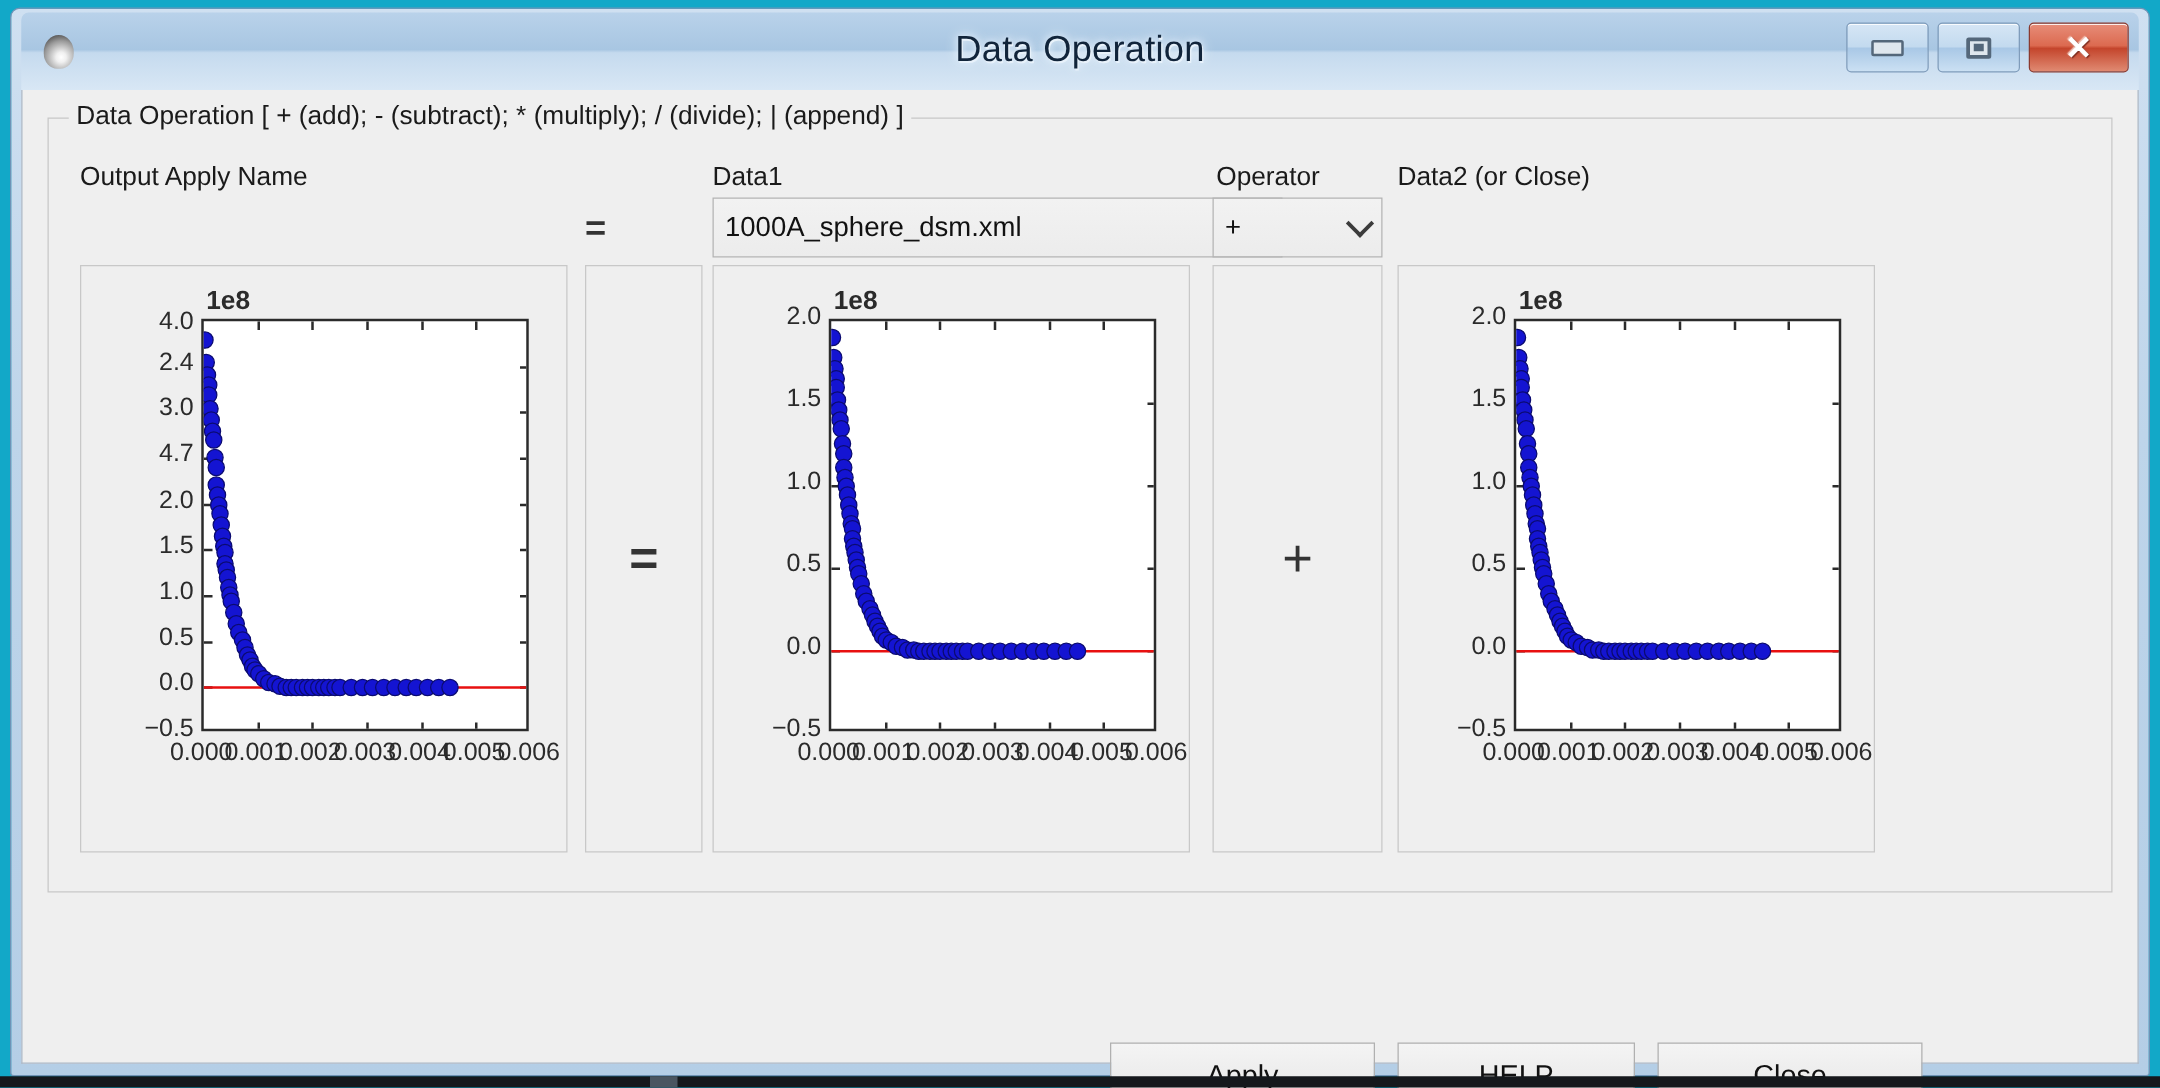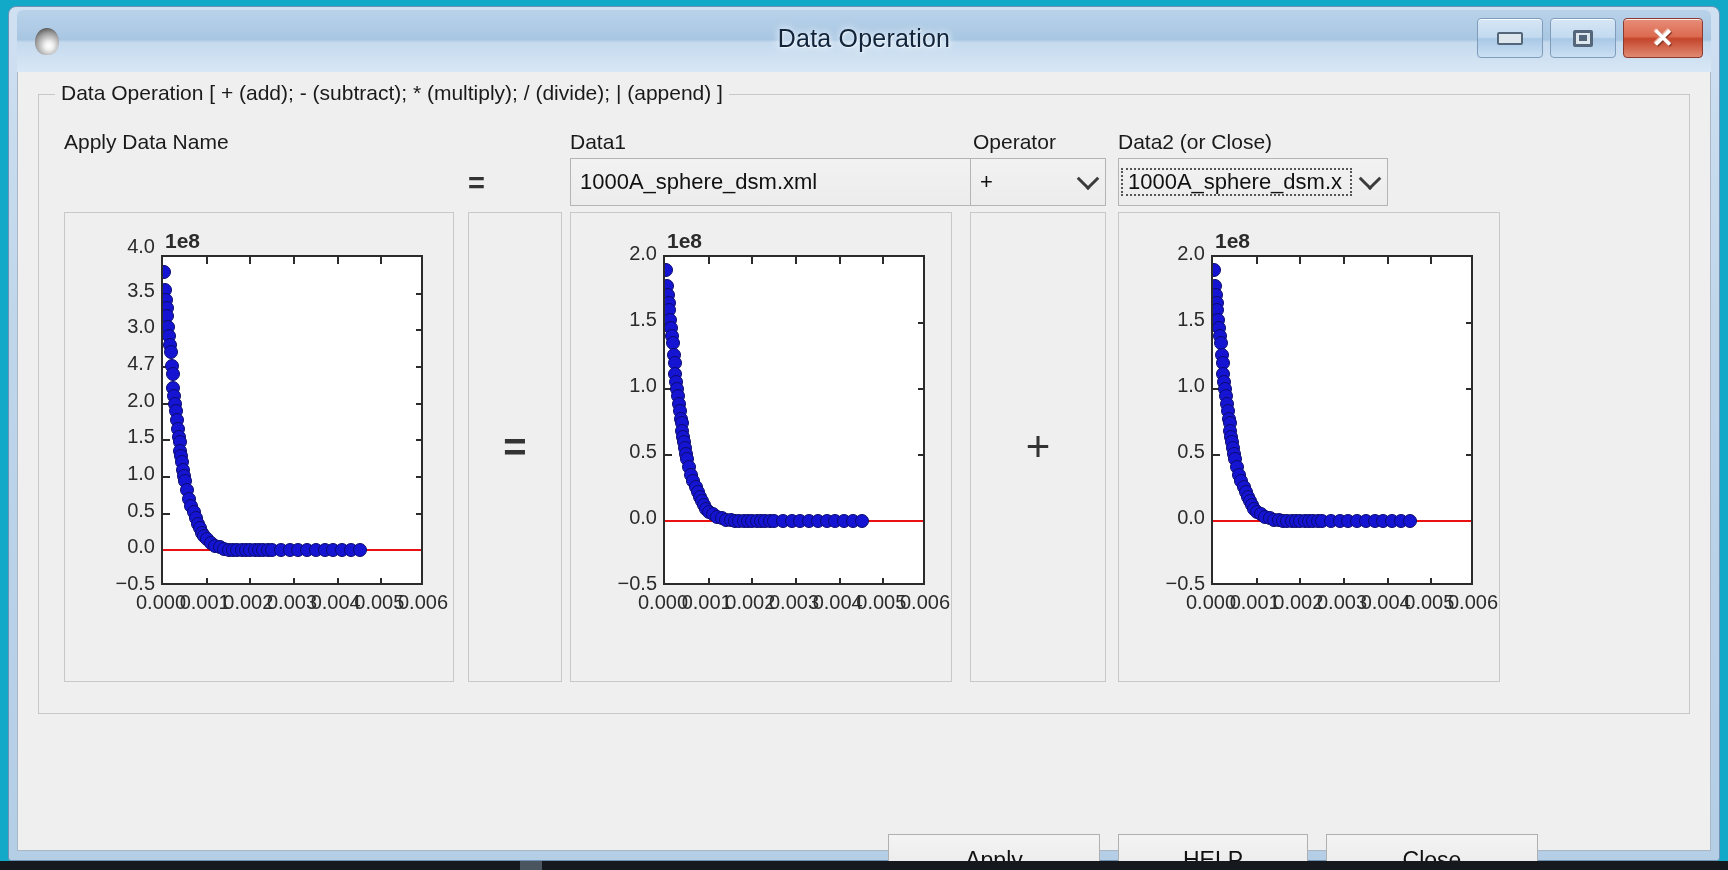--- a/index.html
+++ b/index.html
@@ -27,21 +27,21 @@
     border-radius: 6px 6px 0 0;
   }
   .title-icon {
     position: absolute; left: 18px; top: 18px;
     width: 24px; height: 27px; border-radius: 50% 50% 45% 45%;
     background: radial-gradient(circle at 58% 66%, #ffffff 0%, #f0f0f0 18%, #9a9a9a 58%, #4a4a4a 86%, #3a3a3a 100%);
   }
   .title-text {
     position: absolute; left: 0; right: 0; top: 14px;
     text-align: center;
-    font-size: 25px; color: #11243a;
+    font-size: 29px; color: #11243a;
     text-shadow: 0 0 6px #eaf3fb, 0 0 10px #eaf3fb, 1px 1px 0 #e7f1fa;
     letter-spacing: .2px;
   }
   .winbtns { position: absolute; right: 8px; top: 8px; display: flex; gap: 7px; }
   .wb {
     width: 64px; height: 38px;
     border: 1px solid #7f9cbb;
     border-radius: 4px;
     background: linear-gradient(to bottom, #d6e6f5 0%, #c3daef 48%, #a9c8e6 52%, #cbe0f3 100%);
     box-shadow: inset 0 1px 0 rgba(255,255,255,.85);
@@ -199,21 +199,21 @@
       </div>
     </div>
   </div>
 
   <div class="client">
 
     <div class="groupbox">
       <div class="groupbox-title">Data Operation [ + (add); - (subtract); * (multiply); / (divide); | (append) ]</div>
     </div>
 
-    <div class="flabel" style="left:46px; top:58px;">Apply Data Name</div>
+    <div class="flabel" style="left:46px; top:58px;">Output Apply Name</div>
     <div class="flabel" style="left:552px; top:58px;">Data1</div>
     <div class="flabel" style="left:955px; top:58px;">Operator</div>
     <div class="flabel" style="left:1100px; top:58px;">Data2 (or Close)</div>
 
 
     <div class="eqsmall" style="left:450px; top:95px;">=</div>
 
     <div class="combo" style="left:552px; top:86px; width:456px; height:48px;">
       <div class="cval">1000A_sphere_dsm.xml</div>
       <div class="chev" style="position: relative;">
@@ -221,26 +221,20 @@
         </div>
     </div>
 
     <div class="combo" style="left:952px; top:86px; width:136px; height:48px;">
       <div class="cval">+</div>
       <div class="chev" style="position: relative;">
           <span style="position: absolute; left: 50%; top: 50%; width: 13px; height: 13px; border-right: 3px solid rgb(59, 59, 59); border-bottom: 3px solid rgb(59, 59, 59); transform: translate(-50%, -70%) rotate(45deg);"></span>
         </div>
     </div>
 
-    <div class="combo focused" style="left:1100px; top:86px; width:270px; height:48px;">
-      <div class="cval">1000A_sphere_dsm.x</div>
-      <div class="chev" style="position: relative;">
-          <span style="position: absolute; left: 50%; top: 50%; width: 13px; height: 13px; border-right: 3px solid rgb(59, 59, 59); border-bottom: 3px solid rgb(59, 59, 59); transform: translate(-50%, -70%) rotate(45deg);"></span>
-        </div>
-    </div>
 
     <div class="plotpanel" id="panel-0" style="left:46px; top:140px; width:390px; height:470px;">
       <div class="chart" id="chart-0">
           <div class="chart-offset" style="left: 100px; top: 16px;">1e8</div>
           <div class="axes" style="left: 96px; top: 42px; width: 262px; height: 330px;">
             <div class="tickmark-y" style="left: 0px; top: 35.6667px;"></div>
             <div class="tickmark-y" style="left: 253px; top: 35.6667px;"></div>
             <div class="tickmark-y" style="left: 0px; top: 72.3333px;"></div>
             <div class="tickmark-y" style="left: 253px; top: 72.3333px;"></div>
             <div class="tickmark-y" style="left: 0px; top: 109px;"></div>
@@ -320,22 +314,22 @@
             <div class="dot" style="width: 14px; height: 14px; left: 119.633px; top: 286.333px; background: rgb(20, 20, 210);"></div>
             <div class="dot" style="width: 14px; height: 14px; left: 128.367px; top: 286.333px; background: rgb(20, 20, 210);"></div>
             <div class="dot" style="width: 14px; height: 14px; left: 137.1px; top: 286.333px; background: rgb(20, 20, 210);"></div>
             <div class="dot" style="width: 14px; height: 14px; left: 145.833px; top: 286.333px; background: rgb(20, 20, 210);"></div>
             <div class="dot" style="width: 14px; height: 14px; left: 154.567px; top: 286.333px; background: rgb(20, 20, 210);"></div>
             <div class="dot" style="width: 14px; height: 14px; left: 163.3px; top: 286.333px; background: rgb(20, 20, 210);"></div>
             <div class="dot" style="width: 14px; height: 14px; left: 172.033px; top: 286.333px; background: rgb(20, 20, 210);"></div>
             <div class="dot" style="width: 14px; height: 14px; left: 180.767px; top: 286.333px; background: rgb(20, 20, 210);"></div>
             <div class="dot" style="width: 14px; height: 14px; left: 189.5px; top: 286.333px; background: rgb(20, 20, 210);"></div>
           </div>
-          <div class="ytick" style="left: 30px; top: 22px; width: 60px;">4.0</div>
-          <div class="ytick" style="left: 30px; top: 65.6667px; width: 60px;">3.5</div>
+          <div class="ytick" style="left: 30px; top: 33px; width: 60px;">4.0</div>
+          <div class="ytick" style="left: 30px; top: 65.6667px; width: 60px;">2.4</div>
           <div class="ytick" style="left: 30px; top: 102.333px; width: 60px;">3.0</div>
           <div class="ytick" style="left: 30px; top: 139px; width: 60px;">4.7</div>
           <div class="ytick" style="left: 30px; top: 175.667px; width: 60px;">2.0</div>
           <div class="ytick" style="left: 30px; top: 212.333px; width: 60px;">1.5</div>
           <div class="ytick" style="left: 30px; top: 249px; width: 60px;">1.0</div>
           <div class="ytick" style="left: 30px; top: 285.667px; width: 60px;">0.5</div>
           <div class="ytick" style="left: 30px; top: 322.333px; width: 60px;">0.0</div>
           <div class="ytick" style="left: 30px; top: 359px; width: 60px;">−0.5</div>
           <div class="xtick" style="left: 54px; top: 378px; width: 84px; text-align: center;">0.000</div>
           <div class="xtick" style="left: 97.6667px; top: 378px; width: 84px; text-align: center;">0.001</div>

